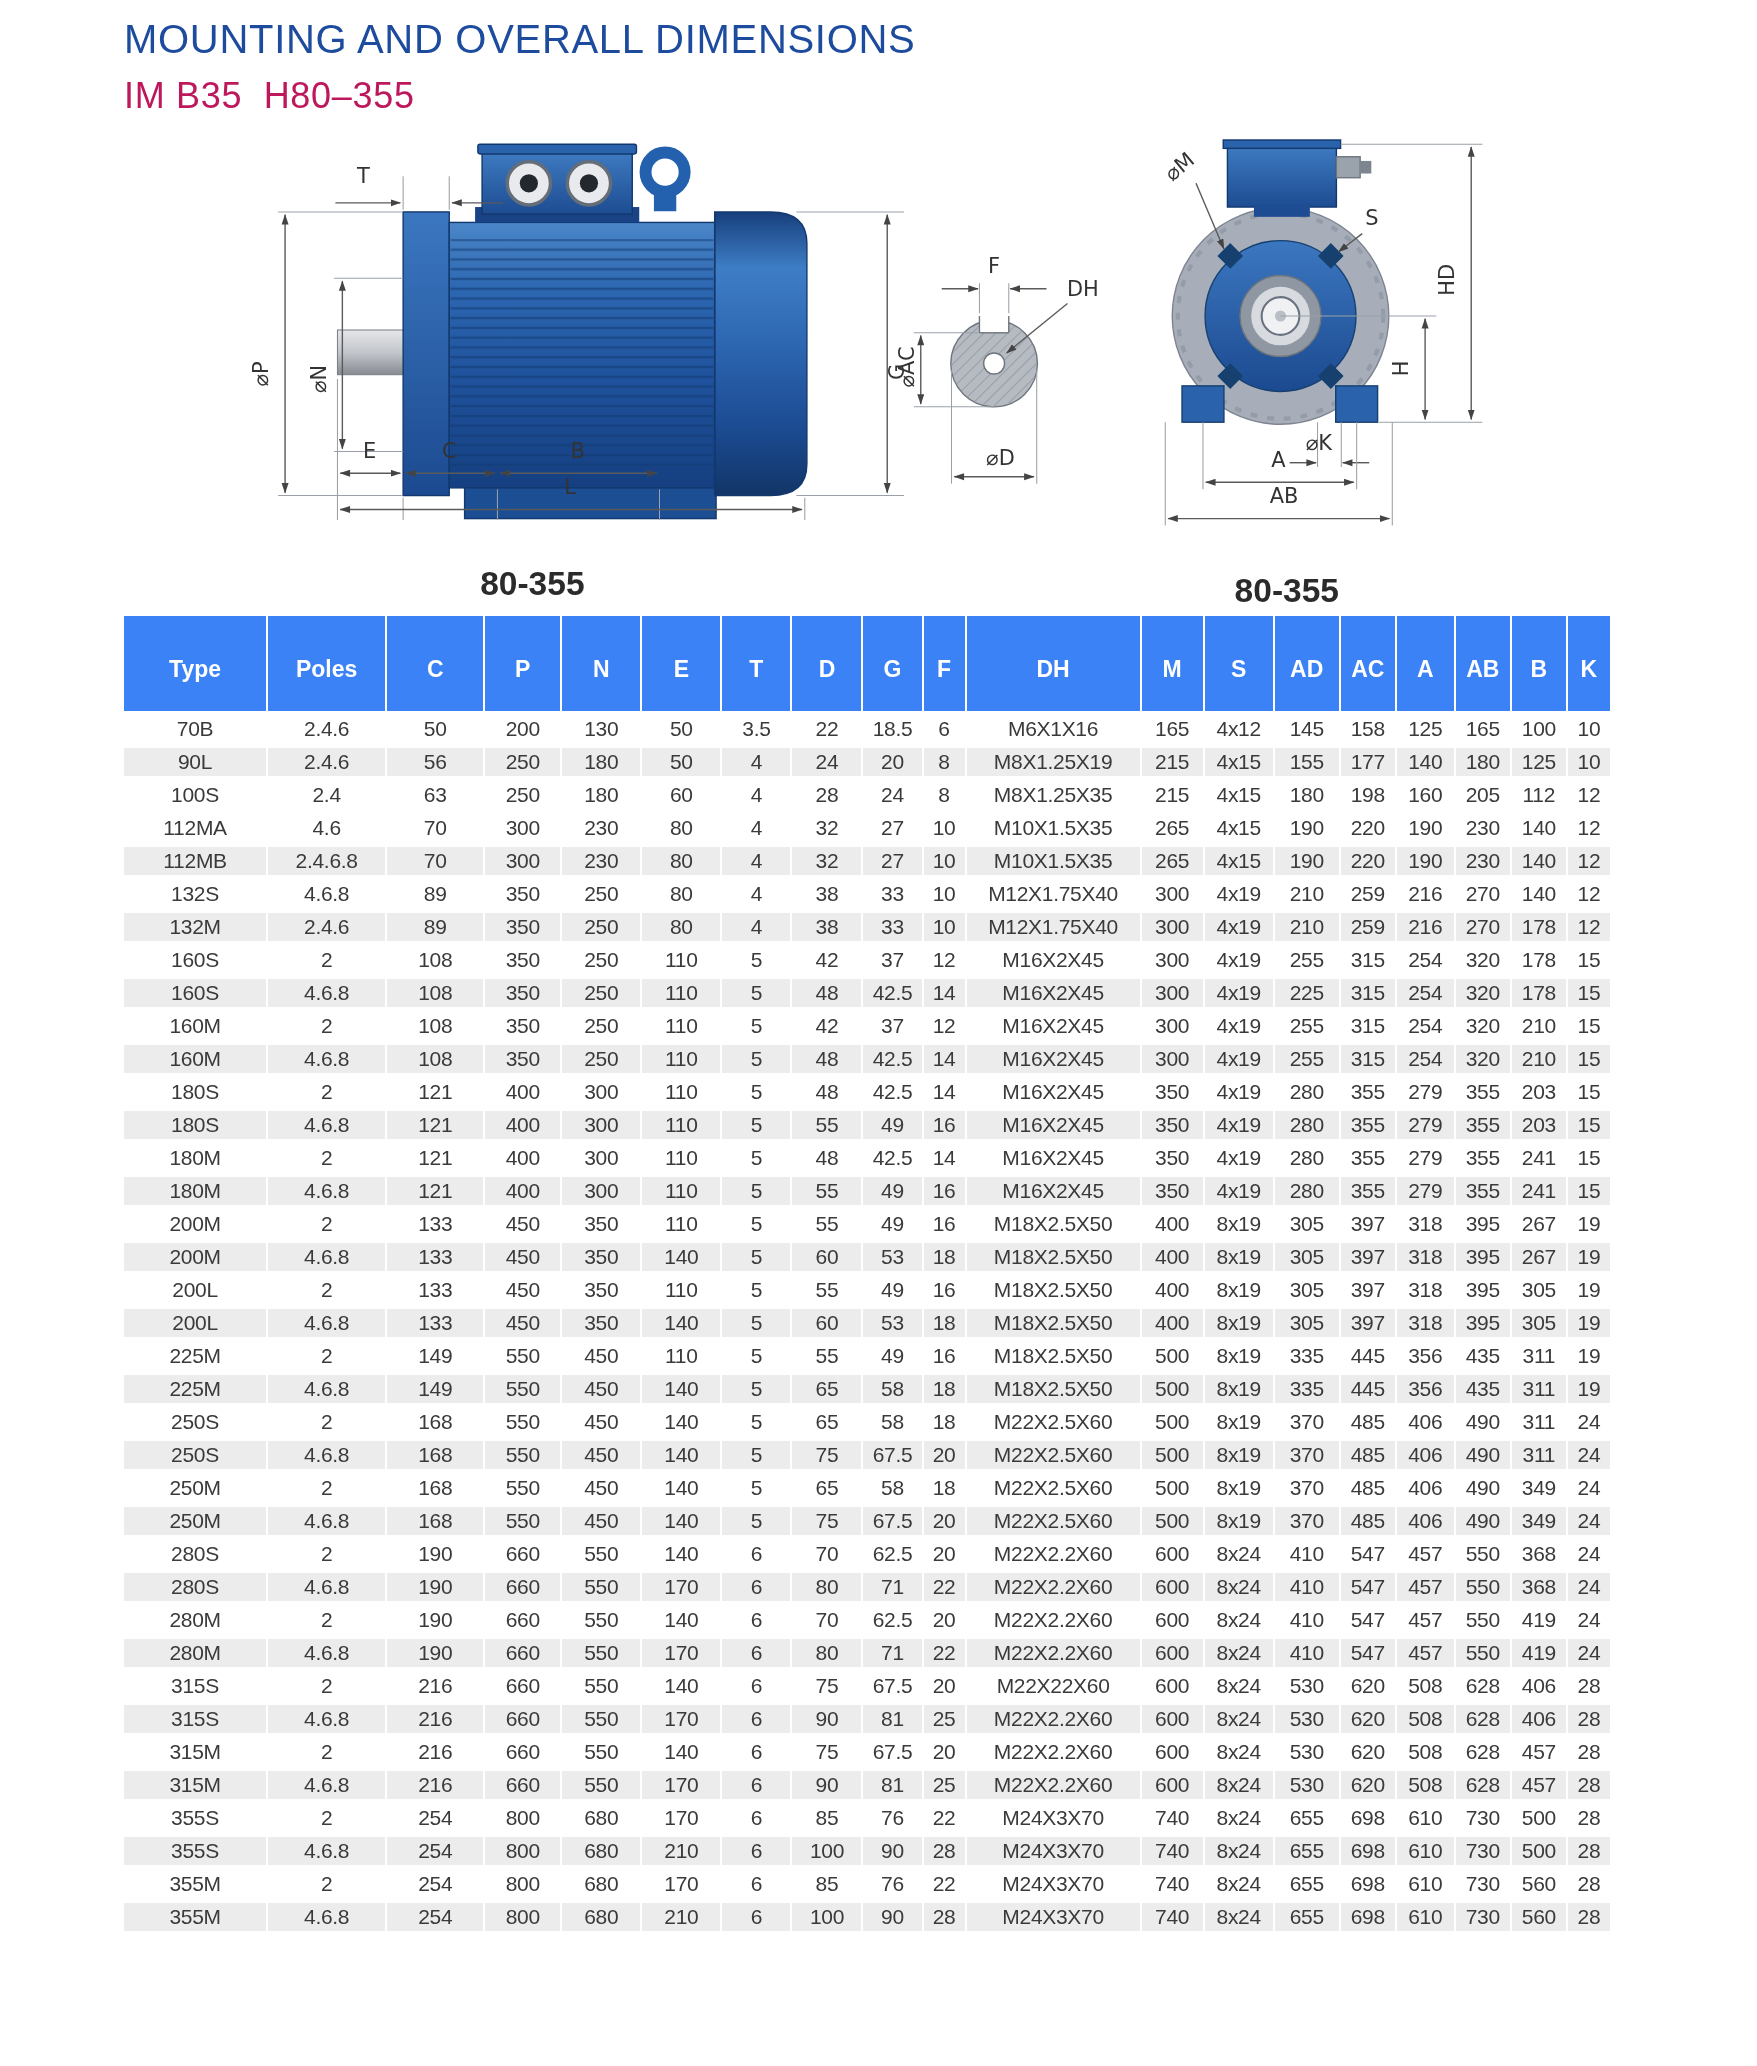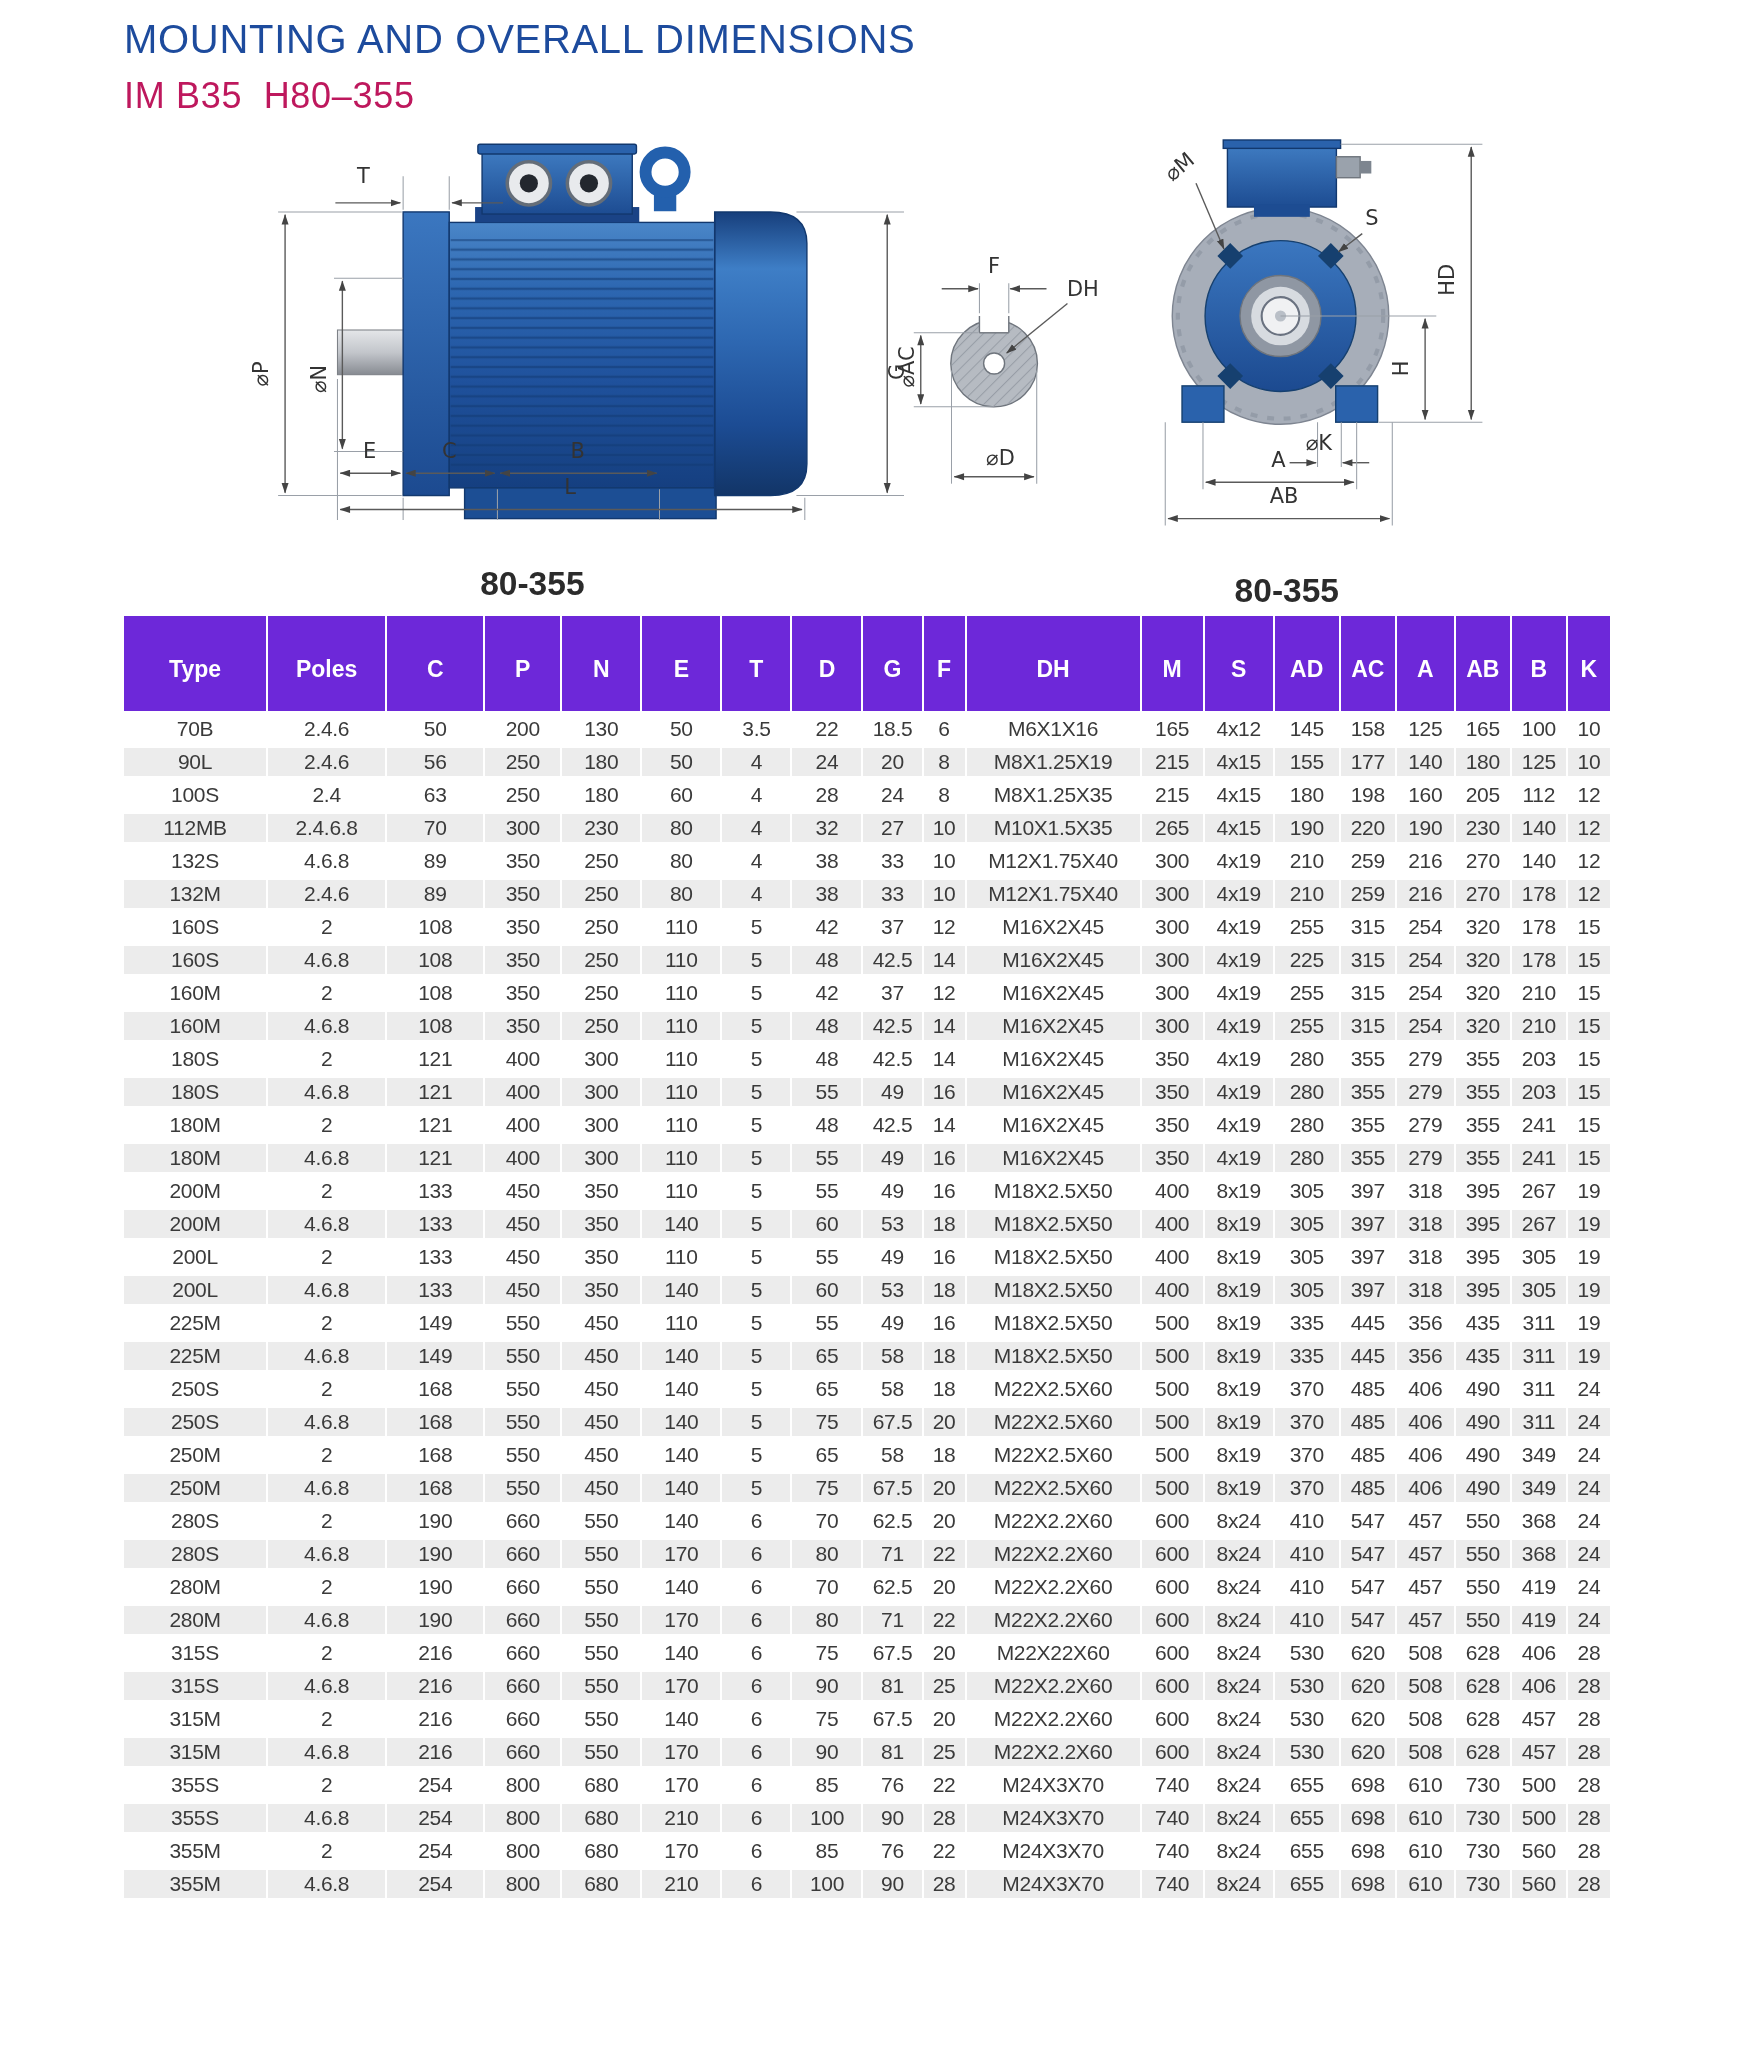--- a/index.html
+++ b/index.html
@@ -24,21 +24,21 @@
   .dim{stroke:#5a5a5a;stroke-width:2;fill:none;}
   .ext{stroke:#9aa0a8;stroke-width:1.5;fill:none;}
   .lbl{fill:#333;font-size:30px;font-family:"DejaVu Sans",sans-serif;text-anchor:middle;}
   .caption{fill:#2b2b2b;font-size:48px;font-weight:bold;font-family:"Liberation Sans",sans-serif;text-anchor:middle;}
   #dim-table-wrap{position:absolute;left:124px;top:616px;width:1486px;}
   table#dim-table{
     border-collapse:separate;border-spacing:0;table-layout:fixed;
     width:1486px;
   }
   #dim-table th{
-    background:#6d28d9;color:#ffffff;
+    background:#3b82f6;color:#ffffff;
     font-size:23px;font-weight:bold;
     height:99px;vertical-align:middle;text-align:center;
     padding:12.6px 0 0 0;border-bottom:4.2px solid #ffffff;
     box-sizing:border-box;
   }
   #dim-table th + th{border-left:2.1px solid #ffffff;}
   #dim-table td{
     font-size:21px;color:#3a3a3a;letter-spacing:-0.3px;
     text-align:center;vertical-align:middle;
     height:26px;line-height:26px;
@@ -339,41 +339,62 @@
           <td>M8X1.25X35</td>
           <td>215</td>
           <td>4x15</td>
           <td>180</td>
           <td>198</td>
           <td>160</td>
           <td>205</td>
           <td>112</td>
           <td>12</td>
         </tr>
-        <tr class="odd">
-          <td>112MB</td>
-          <td>2.4.6.8</td>
+        <tr class="even">
+          <td>112MA</td>
+          <td>4.6</td>
           <td>70</td>
           <td>300</td>
           <td>230</td>
           <td>80</td>
           <td>4</td>
           <td>32</td>
           <td>27</td>
           <td>10</td>
           <td>M10X1.5X35</td>
           <td>265</td>
           <td>4x15</td>
           <td>190</td>
           <td>220</td>
           <td>190</td>
           <td>230</td>
           <td>140</td>
           <td>12</td>
         </tr>
+        <tr class="odd">
+          <td>112MB</td>
+          <td>2.4.6.8</td>
+          <td>70</td>
+          <td>300</td>
+          <td>230</td>
+          <td>80</td>
+          <td>4</td>
+          <td>32</td>
+          <td>27</td>
+          <td>10</td>
+          <td>M10X1.5X35</td>
+          <td>265</td>
+          <td>4x15</td>
+          <td>190</td>
+          <td>220</td>
+          <td>190</td>
+          <td>230</td>
+          <td>140</td>
+          <td>12</td>
+        </tr>
         <tr class="even">
           <td>132S</td>
           <td>4.6.8</td>
           <td>89</td>
           <td>350</td>
           <td>250</td>
           <td>80</td>
           <td>4</td>
           <td>38</td>
           <td>33</td>

